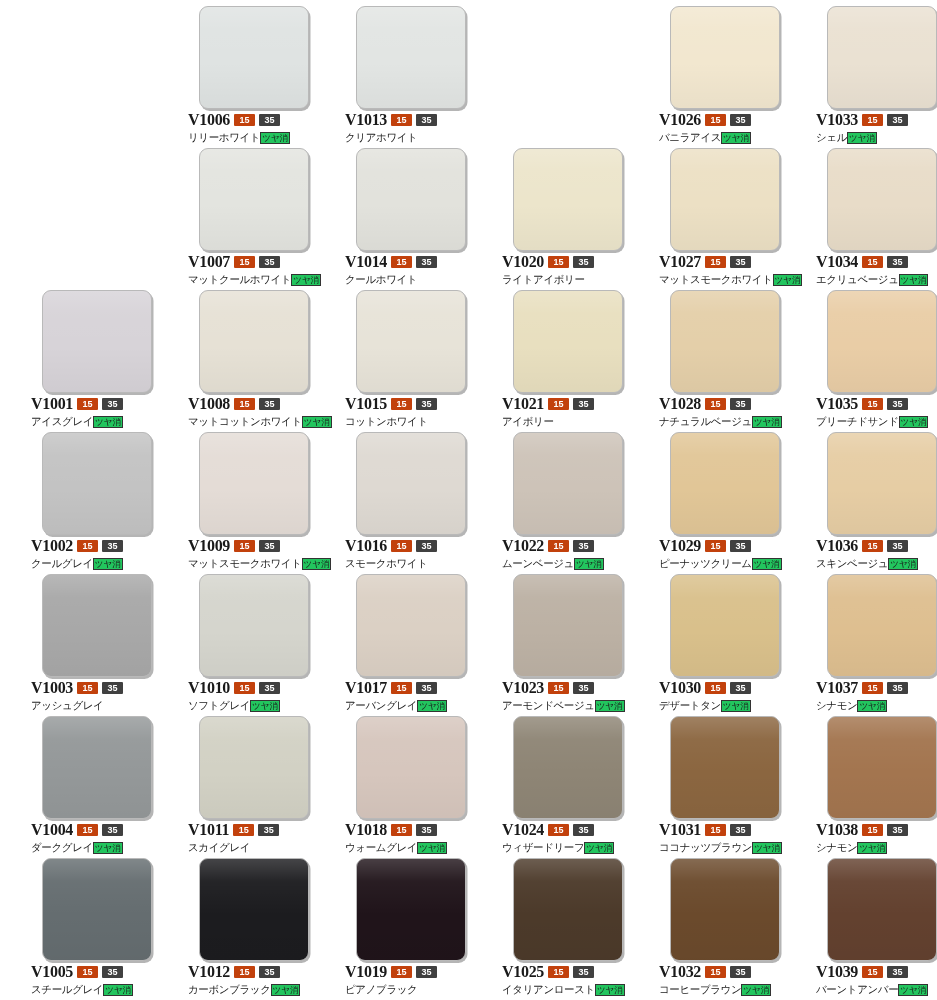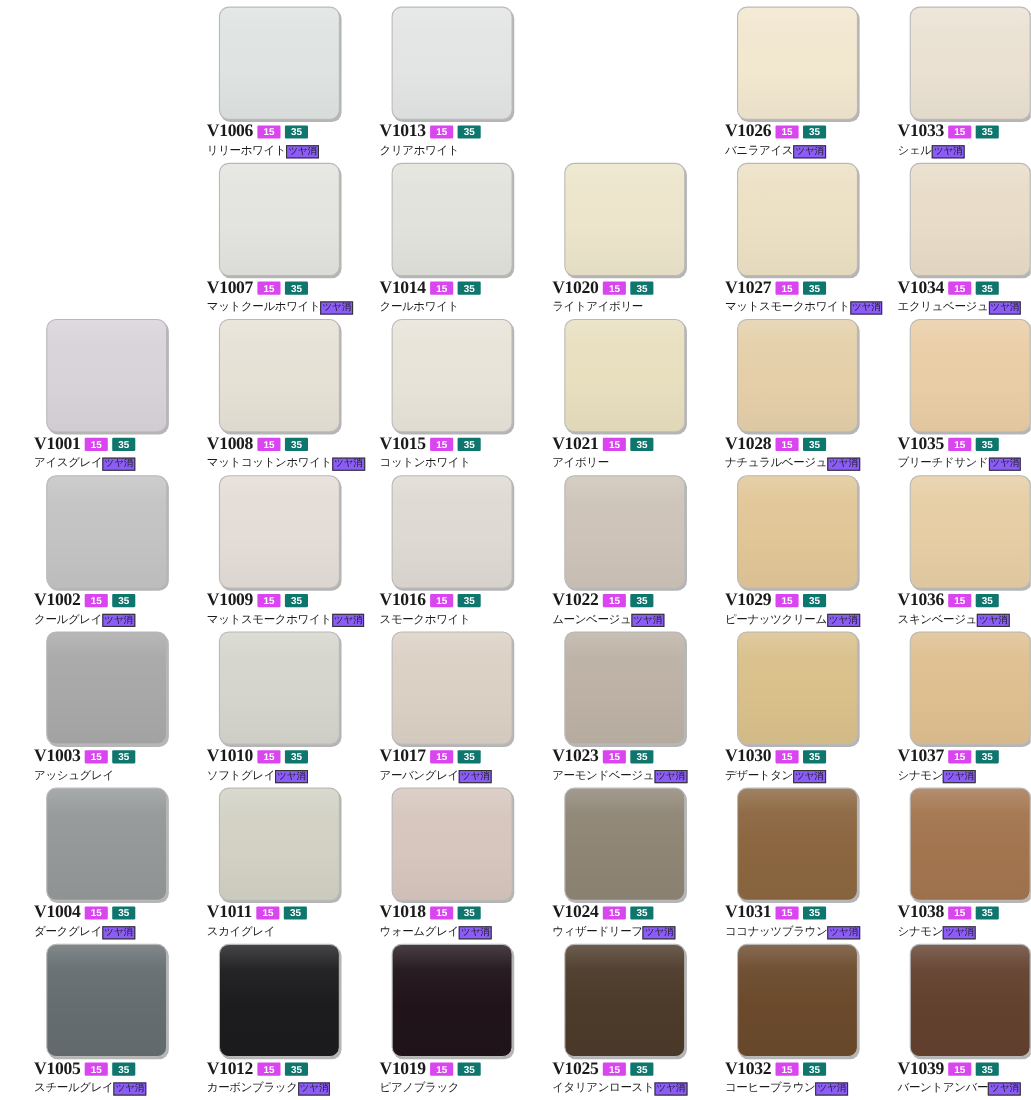--- a/index.html
+++ b/index.html
@@ -82,22 +82,22 @@
     height: 12px;
     line-height: 12px;
     text-align: center;
     font-size: 9px;
     font-weight: bold;
     color: #ffffff;
     border-radius: 1px;
     padding: 0 1px;
     font-family: "Liberation Sans", "DejaVu Sans", sans-serif;
   }
-  .badge-15 { background: #d946ef; }
-  .badge-35 { background: #0f766e; }
+  .badge-15 { background: #c2410c; }
+  .badge-35 { background: #404040; }
 
   .name-row {
     display: flex;
     align-items: center;
     height: 15px;
     margin-top: 2px;
     width: 133px;
   }
   .cname {
     font-size: 10.5px;
@@ -108,21 +108,21 @@
     font-family: "DejaVu Sans", "Liberation Sans", sans-serif;
   }
   .matte {
     display: inline-block;
     font-size: 8.5px;
     line-height: 10px;
     color: #1a1a1a;
     border: 1px solid #333;
     padding: 0px 1px;
     white-space: nowrap;
-    background: #8b5cf6;
+    background: #22c55e;
     font-family: "DejaVu Sans", "Liberation Sans", sans-serif;
   }
   .matte.hidden { visibility: hidden; }
 </style>
 </head>
 <body>
 
 <div id="swatch-grid">
     <div class="swatch-cell empty"></div>
     <div class="swatch-cell">

